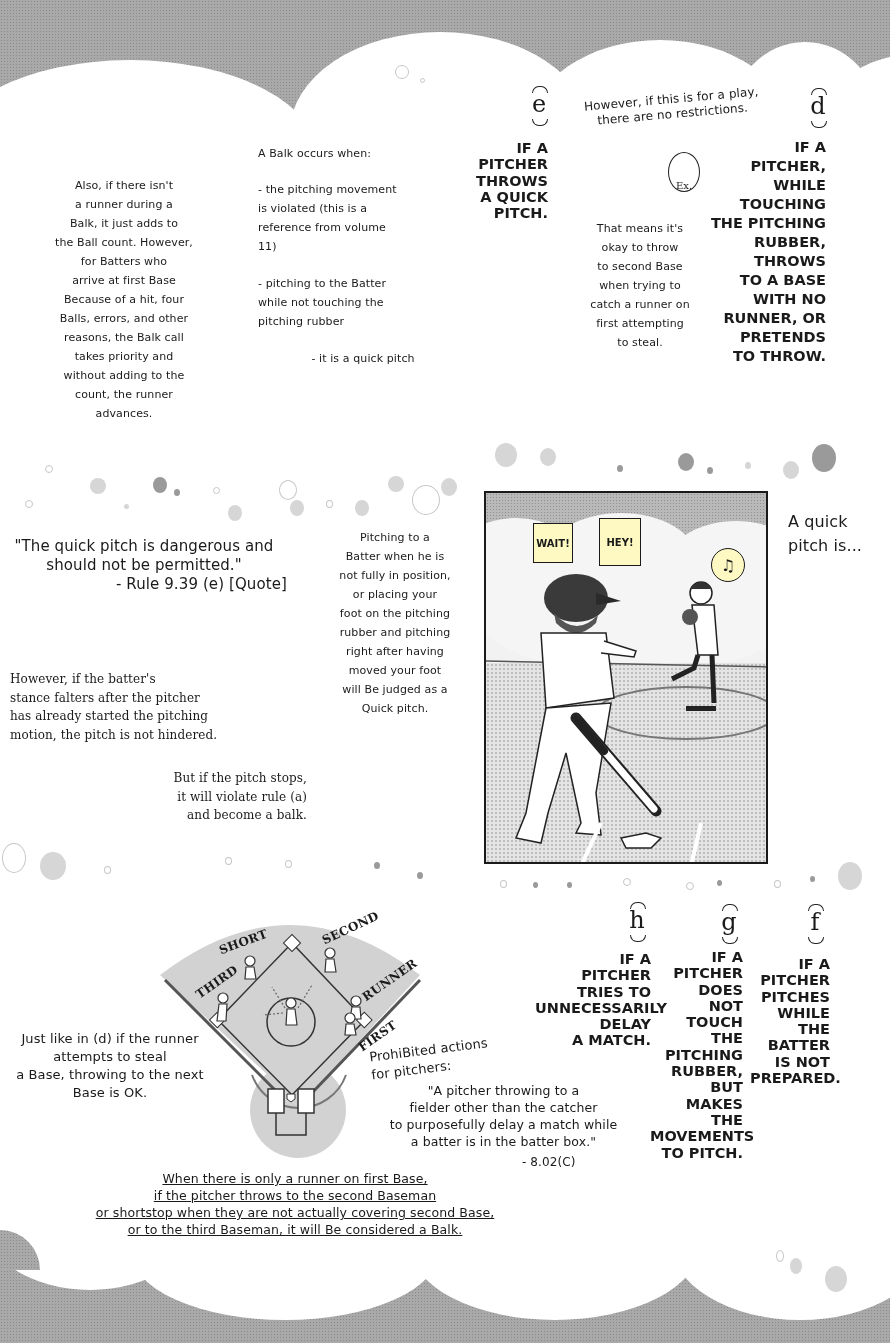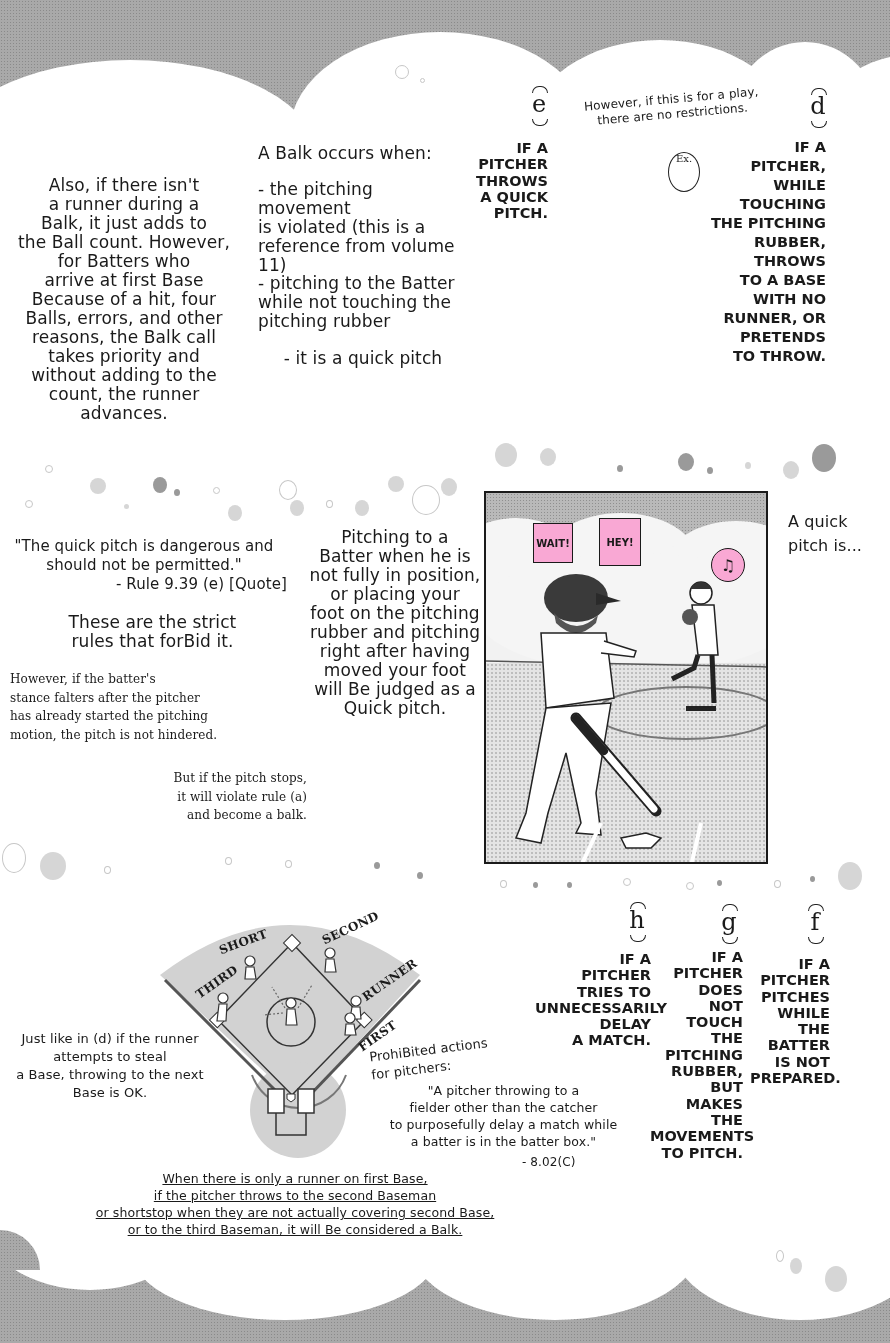--- a/index.html
+++ b/index.html
@@ -7,21 +7,21 @@
     body { position: relative; font-family: "DejaVu Sans", sans-serif; color: #1a1a1a; }
 
     .page { position: absolute; left: 0; top: 0; width: 890px; height: 1343px; background: #fff; overflow: hidden; }
 
     
     .tone { position: absolute; background-color: #a9a9a9;
       background-image: radial-gradient(#8a8a8a 0.8px, transparent 1px);
       background-size: 3px 3px; }
     .cloud { position: absolute; background: #fff; border-radius: 50%; }
 
-    .txt { position: absolute; font-size: 17px; line-height: 19px; text-align: center; white-space: pre-line; letter-spacing: 0.1px; }
+    .txt { position: absolute; font-size: 11px; line-height: 19px; text-align: center; white-space: pre-line; letter-spacing: 0.1px; }
     .hand { font-family: "DejaVu Sans", sans-serif; font-weight: normal; }
     .serif { font-family: "DejaVu Serif", serif; font-size: 12px; line-height: 18.5px; }
     .caps { font-family: "DejaVu Sans", sans-serif; font-weight: bold; font-size: 14.5px; line-height: 16.3px; text-align: right; letter-spacing: 0; }
     .left { text-align: left; }
     .right { text-align: right; }
 
     .marker { position: absolute; width: 24px; height: 40px; text-align: center; font-family: "DejaVu Serif", serif; font-size: 24px; line-height: 36px; }
     .marker::before, .marker::after { content: ""; position: absolute; left: 5px; width: 14px; height: 6px; border: 1.5px solid #222; }
     .marker::before { top: 0; border-bottom: none; border-radius: 10px 10px 0 0; }
     .marker::after { bottom: 0; border-top: none; border-radius: 0 0 10px 10px; }
@@ -31,21 +31,21 @@
     .dot.f2 { background: #9a9a9a; }
     .dot.o { border: 1.5px solid #c7c7c7; background: transparent; }
 
     
     .panel { position: absolute; left: 484px; top: 491px; width: 284px; height: 373px; border: 2.5px solid #1a1a1a; overflow: hidden; background: #f2f2f2; }
     .panel .sky { position: absolute; left: 0; top: 0; width: 100%; height: 70px; background-color: #b9b9b9;
       background-image: radial-gradient(#8f8f8f 0.8px, transparent 1px); background-size: 3px 3px; }
     .panel .skycloud { position: absolute; background: #f5f5f5; border-radius: 50%; }
     .panel .field { position: absolute; left: 0; top: 170px; width: 100%; height: 210px;
       background-color: #e4e4e4; background-image: radial-gradient(#bdbdbd 0.7px, transparent 1px); background-size: 4px 4px; }
-    .bubble { position: absolute; background: #f9a8d4; border: 1.5px solid #1a1a1a; font-family: "DejaVu Sans", sans-serif; font-weight: bold; font-size: 10px; text-align: left; display: flex; align-items: center; justify-content: center; }
+    .bubble { position: absolute; background: #fef9c3; border: 1.5px solid #1a1a1a; font-family: "DejaVu Sans", sans-serif; font-weight: bold; font-size: 10px; text-align: left; display: flex; align-items: center; justify-content: center; }
 
     .diamond { position: absolute; left: 160px; top: 905px; width: 270px; height: 260px; }
     .dlabel { position: absolute; font-family: "DejaVu Serif", serif; font-size: 12px; font-weight: bold; letter-spacing: 0.3px; }
   </style>
 </head>
 <body>
 
 <div class="page">
 
   <div class="tone" style="left:0;top:0;width:890px;height:120px;"></div>
@@ -94,23 +94,30 @@
   <div class="marker" style="left:527px;top:86px;">e</div>
   <div class="txt caps" style="left:470px;top:140px;width:78px;">IF A
 PITCHER
 THROWS
 A QUICK
 PITCH.</div>
 
   <div class="txt hand" style="left:572px;top:92px;width:200px;font-size:12px;line-height:15px;transform:rotate(-5deg);">However, if this is for a play,
 there are no restrictions.</div>
 
-  <div style="position:absolute;left:668px;top:152px;width:32px;height:40px;border:1.5px solid #222;border-radius:50%;background:#fff;display:flex;align-items:flex-start;justify-content:center;">
+  <div style="position:absolute;left:668px;top:152px;width:32px;height:40px;border:1.5px solid #222;border-radius:50%;background:#fff;display:flex;align-items:flex-end;justify-content:center;">
     <span style="font-family:'DejaVu Serif',serif;font-size:10px;">Ex.</span>
   </div>
+  <div class="txt hand" style="left:565px;top:219px;width:150px;">That means it's
+okay to throw
+to second Base
+when trying to
+catch a runner on
+first attempting
+to steal.</div>
 
   <div class="marker" style="left:806px;top:88px;">d</div>
   <div class="txt caps" style="left:706px;top:138px;width:120px;line-height:19px;">IF A
 PITCHER,
 WHILE
 TOUCHING
 THE PITCHING
 RUBBER,
 THROWS
 TO A BASE
@@ -139,22 +146,20 @@
   <div class="dot f2" style="left:617px;top:465px;width:6px;height:7px;"></div>
   <div class="dot f2" style="left:678px;top:453px;width:16px;height:18px;"></div>
   <div class="dot f2" style="left:707px;top:467px;width:6px;height:7px;"></div>
   <div class="dot f1" style="left:745px;top:462px;width:6px;height:7px;"></div>
   <div class="dot f1" style="left:783px;top:461px;width:16px;height:18px;"></div>
   <div class="dot f2" style="left:812px;top:444px;width:24px;height:28px;"></div>
 
   <div class="txt hand" style="left:8px;top:537px;width:272px;font-size:15px;">"The quick pitch is dangerous and
 should not be permitted."</div>
   <div class="txt hand right" style="left:60px;top:575px;width:227px;font-size:15px;">- Rule 9.39 (e) [Quote]</div>
-  <div class="txt hand" style="left:50px;top:613px;width:205px;">These are the strict
-rules that forBid it.</div>
   <div class="txt serif left" style="left:10px;top:670px;width:250px;">However, if the batter's
 stance falters after the pitcher
 has already started the pitching
 motion, the pitch is not hindered.</div>
   <div class="txt serif right" style="left:80px;top:769px;width:227px;">But if the pitch stops,
 it will violate rule (a)
 and become a balk.</div>
 
   <div class="txt hand" style="left:305px;top:528px;width:180px;">Pitching to a
 Batter when he is

